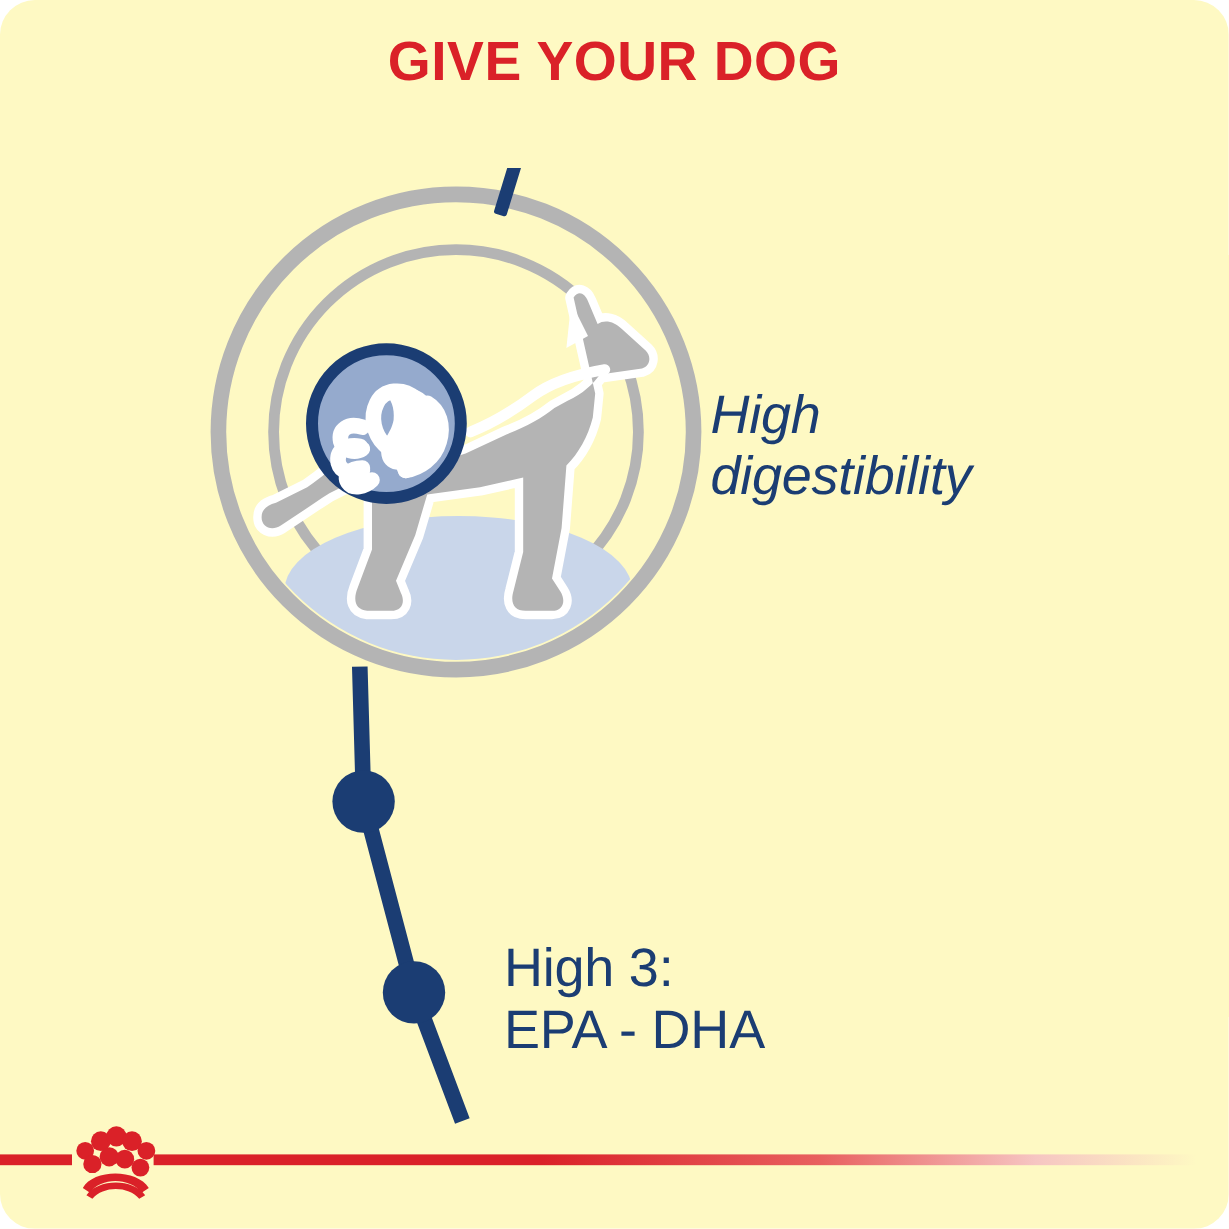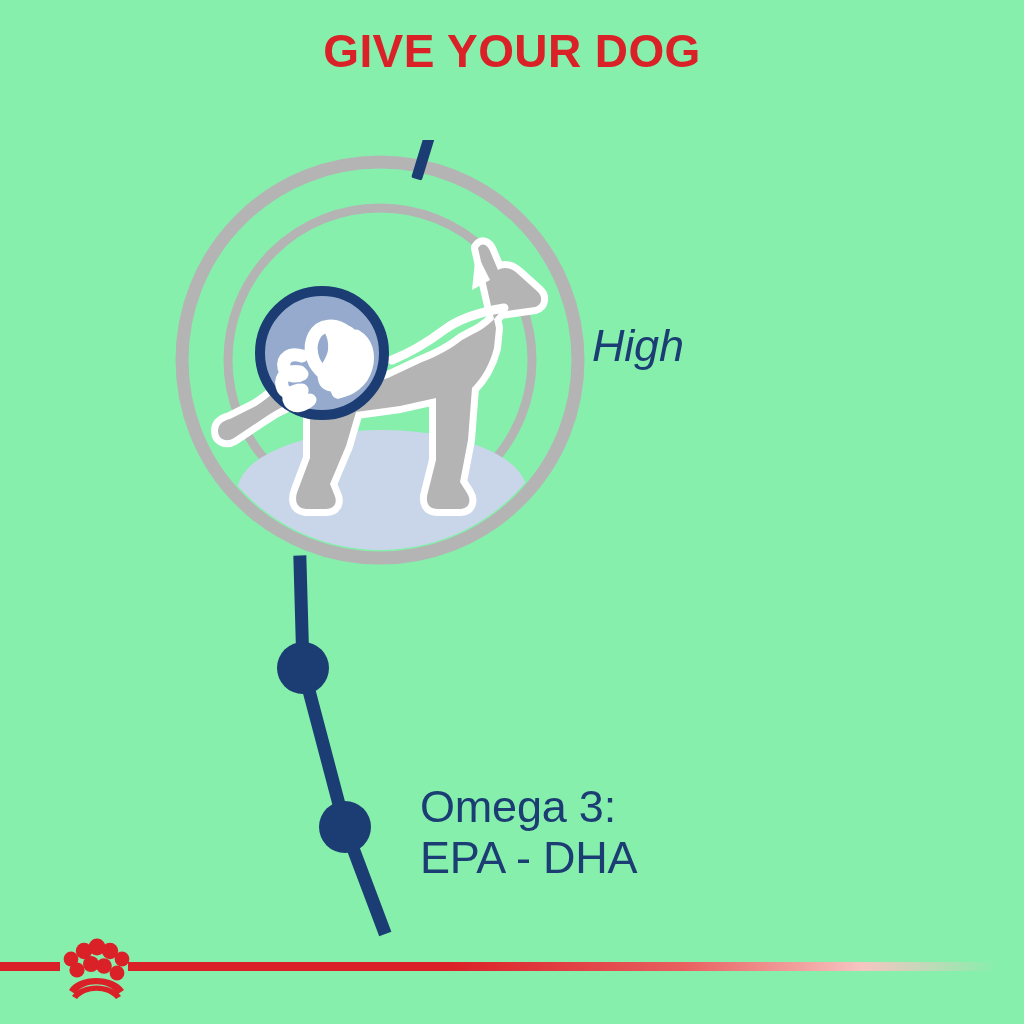--- a/index.html
+++ b/index.html
@@ -13,21 +13,22 @@
     position: relative;
     overflow: hidden;
     font-family: "Liberation Sans", sans-serif;
   }
 
   .stage {
     position: absolute;
     left: 0; top: 0;
     width: 1024px;
     height: 1024px;
-    background: #86efac;
+    background: #fef9c3;
+    border-radius: 29px;
   }
 
   
   .headline {
     position: absolute;
     left: 0;
     top: 26px;
     width: 1024px;
     text-align: center;
     color: #DA2128;
@@ -267,27 +268,28 @@
   <div class="connector">
     <svg viewBox="0 0 220 410" width="220" height="410" xmlns="http://www.w3.org/2000/svg">
       <path d="M 50 22 L 53 128 L 95 287 L 133 388" fill="none" stroke="#1B3D73" stroke-width="13" stroke-linecap="square"></path>
       <circle cx="53" cy="128" r="26" fill="#1B3D73"></circle>
       <circle cx="95" cy="287" r="26" fill="#1B3D73"></circle>
     </svg>
   </div>
 
   <div class="benefit benefit-digestibility">
     <span>High</span>
+    <span>digestibility</span>
   </div>
 
   <div class="benefit benefit-bone">
   </div>
 
   <div class="benefit benefit-omega">
-    <span>Omega 3:</span>
+    <span>High 3:</span>
     <span>EPA - DHA</span>
   </div>
 
   <div class="footer">
     <div class="rule-left"></div>
     <div class="rule-right"></div>
     <div class="crown">
       <svg viewBox="0 0 68 70" width="68" height="70" xmlns="http://www.w3.org/2000/svg">
         <g fill="#DA2128">
           <circle cx="9" cy="29" r="7.4"></circle>

